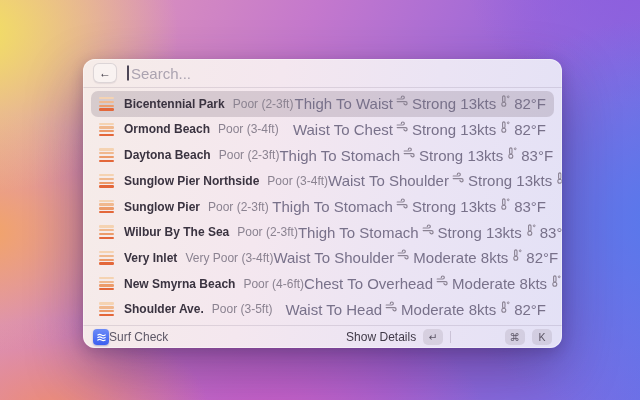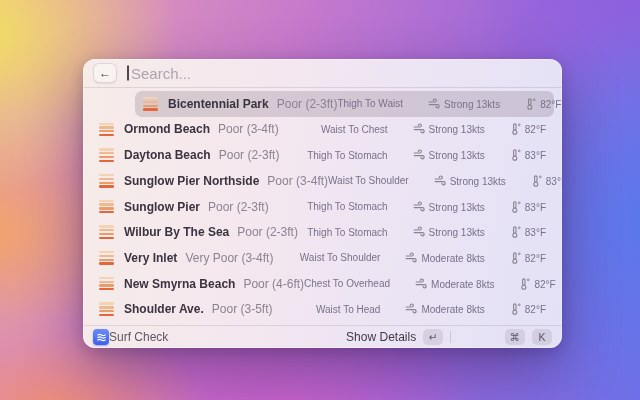--- a/index.html
+++ b/index.html
@@ -29,27 +29,27 @@
     font-size:12px;line-height:1;color:#3c3642;cursor:pointer;box-shadow:0 1px 1px rgba(60,40,70,0.08);}
   .search-wrap{flex:1;position:relative;display:flex;align-items:center;height:100%;}
   .caret{position:absolute;left:1px;top:50%;transform:translateY(-50%);width:1.5px;height:15px;background:#4d4656;}
   .search-input{flex:1;border:none;outline:none;background:transparent;font-size:15px;color:#3b3440;
     padding:0 0 0 5px;font-family:inherit;}
   .search-input::placeholder{color:#aba3b0;}
   .hdiv{height:1px;flex:0 0 1px;background:rgba(70,52,82,0.13);}
   
   .list{flex:1 1 auto;padding:3px 8px;display:flex;flex-direction:column;justify-content:space-between;overflow:hidden;}
   .row{height:25.5px;flex:0 0 25.5px;display:flex;align-items:center;padding:0 8px;border-radius:7px;cursor:pointer;}
-  .row.selected{background:rgba(126,112,128,0.26);margin-left:44px;}
+  .row.selected{background:rgba(126,112,128,0.26);}
   .qbars{width:15px;height:14px;display:flex;flex-direction:column;justify-content:center;gap:1.5px;flex:0 0 15px;}
   .qbars i{display:block;height:2.3px;border-radius:1.2px;}
   .row-name{font-size:12px;font-weight:700;color:#3a3340;margin-left:10px;white-space:nowrap;}
   .row-sub{font-size:12px;color:#8b8391;margin-left:8px;white-space:nowrap;}
-  .acc{margin-left:auto;display:flex;align-items:center;gap:25px;font-size:10px;color:#78718a;white-space:nowrap;}
-  .acc .grp{display:flex;align-items:flex-end;gap:4px;}
+  .acc{margin-left:auto;display:flex;align-items:center;gap:3px;font-size:15px;color:#78718a;white-space:nowrap;}
+  .acc .grp{display:flex;align-items:flex-start;gap:4px;}
   .acc svg{display:block;}
   
   .footer{height:22px;flex:0 0 22px;display:flex;align-items:center;padding:0 10px;gap:0;}
   .app-icon{width:16px;height:16px;border-radius:4px;background:linear-gradient(180deg,#6d8bf7,#3c5ff0);
     display:flex;align-items:center;justify-content:center;flex:0 0 16px;box-shadow:0 1px 2px rgba(40,50,150,0.35);}
   .app-name{font-size:12px;color:#5d5766;}
   .footer-right{margin-left:auto;display:flex;align-items:center;gap:7px;}
   .f-action-primary{font-size:12px;font-weight:400;color:#3f3947;cursor:pointer;}
   .f-action{font-size:12px;color:#6c6675;cursor:pointer;margin-top:34px;}
   .kbd{min-width:10px;height:16px;padding:0 5px;border-radius:5px;background:rgba(116,104,118,0.16);

